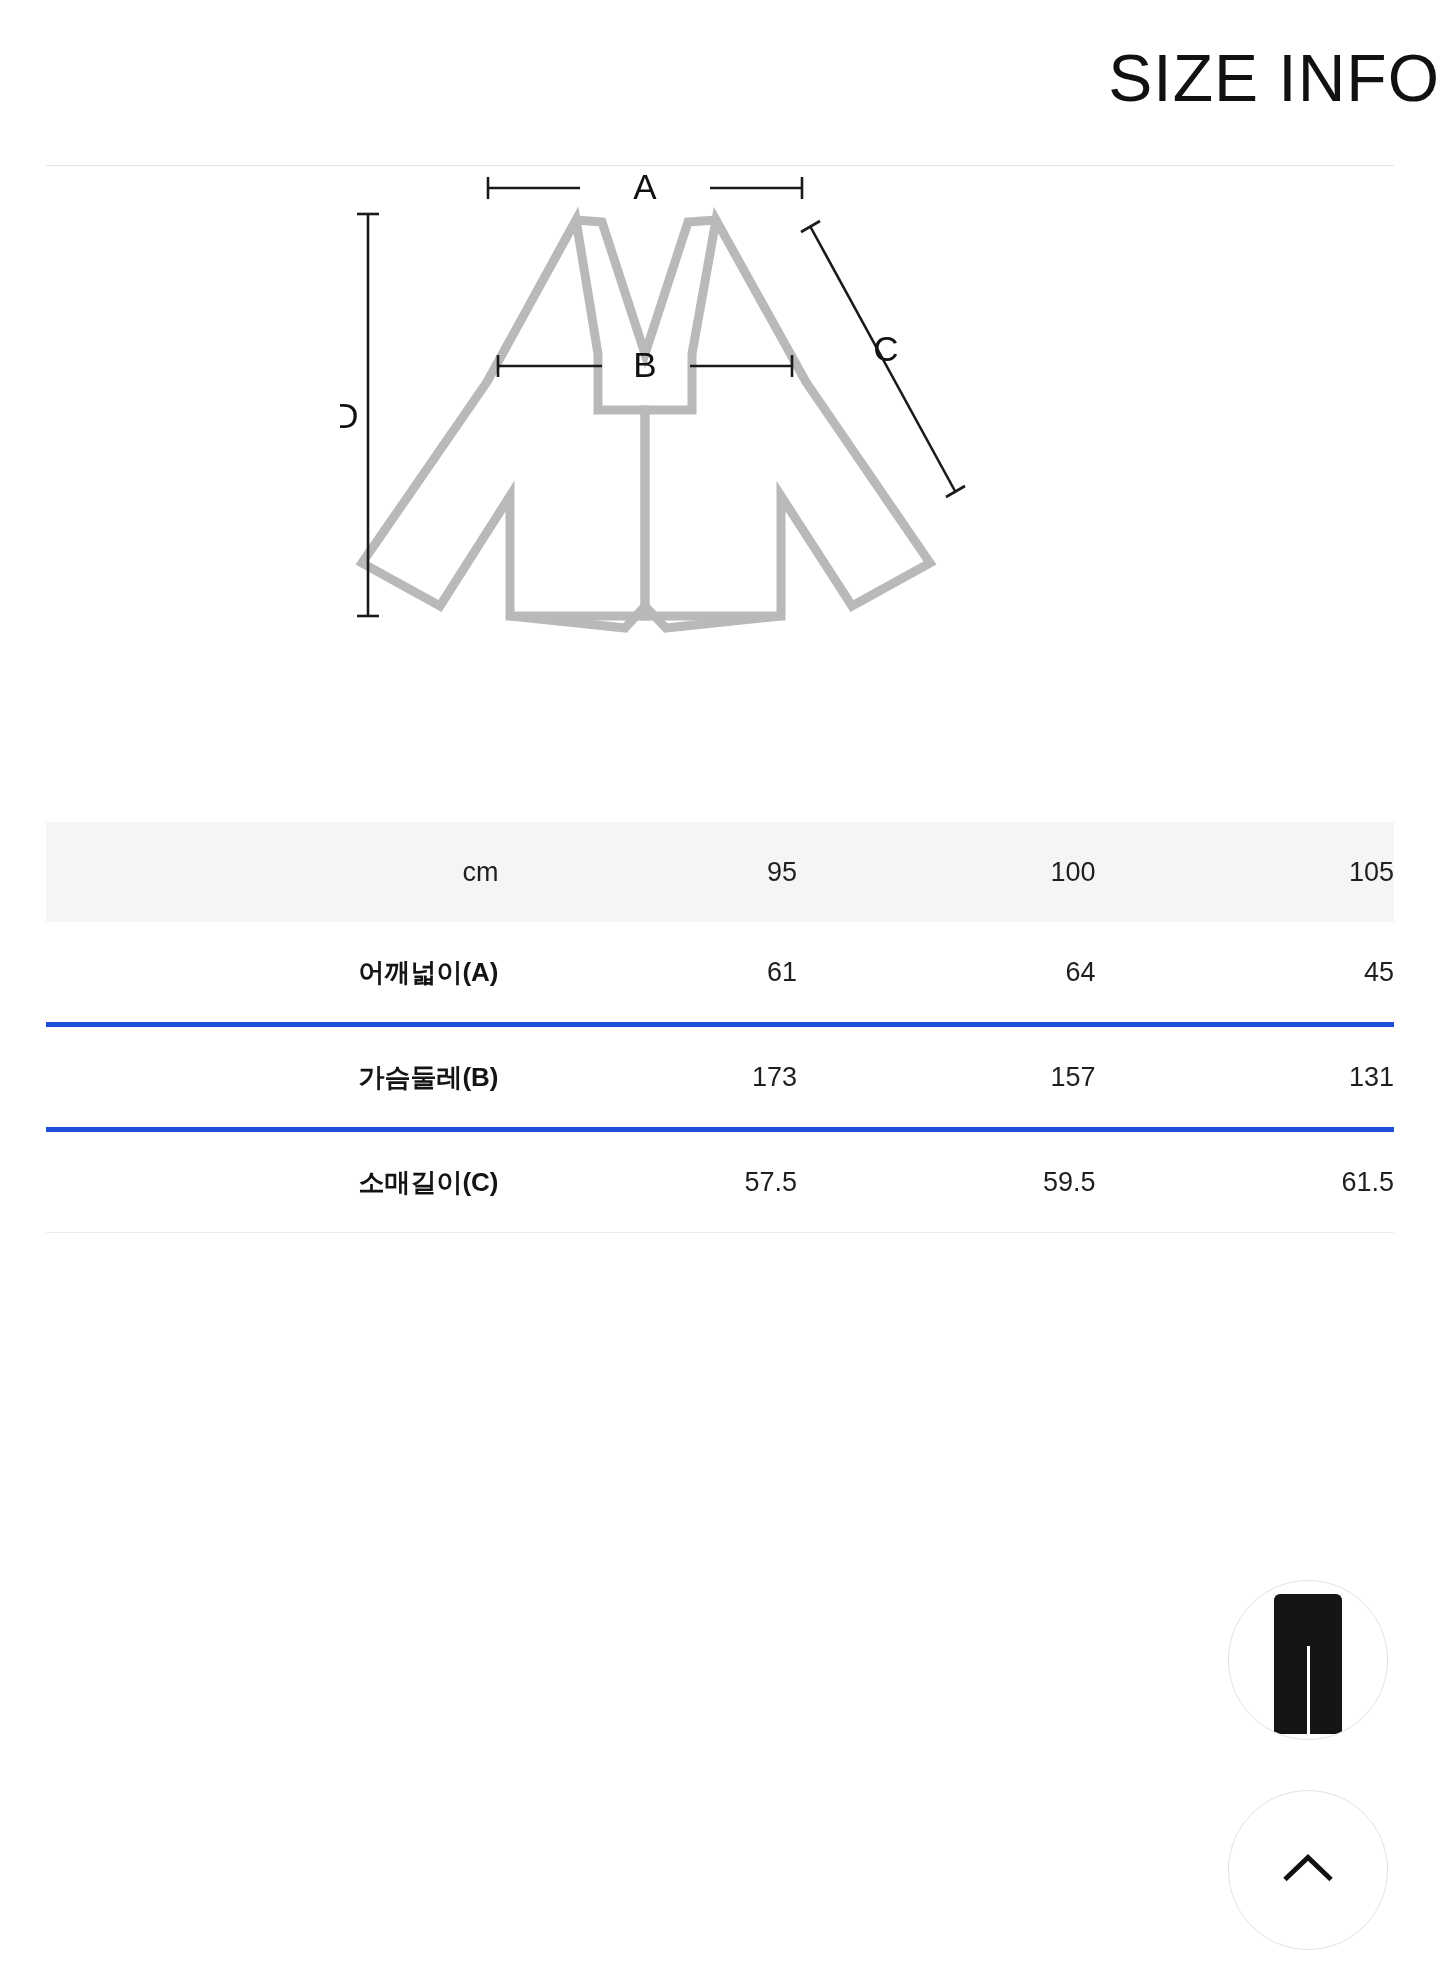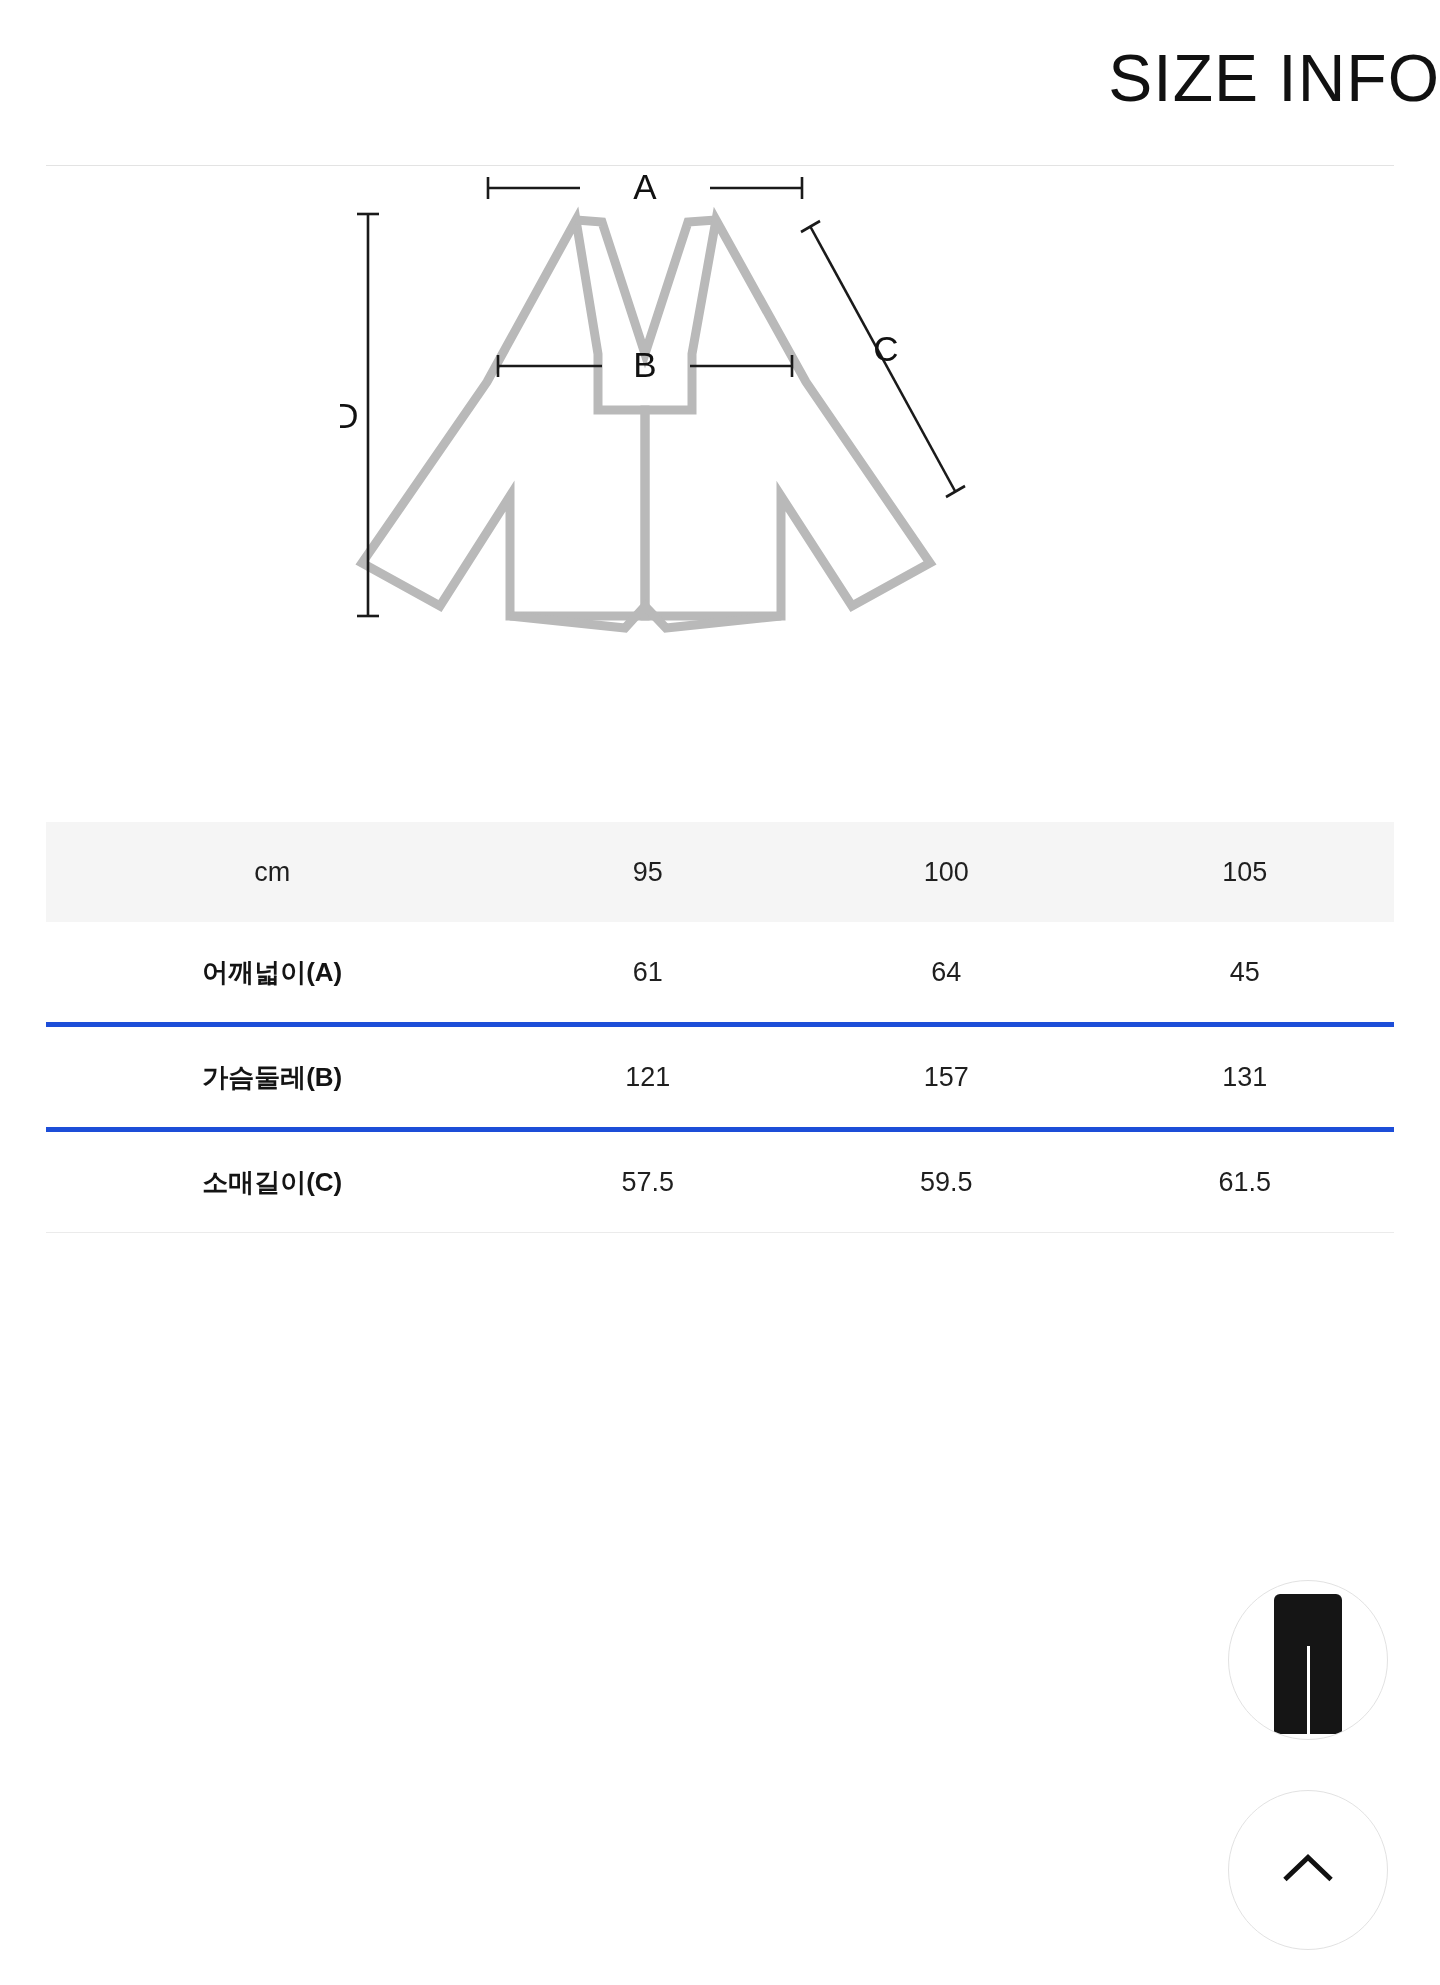--- a/index.html
+++ b/index.html
@@ -57,21 +57,21 @@
     width: 1348px;
     margin: 16px auto 0 auto;
   }
   table.size-table {
     width: 100%;
     border-collapse: collapse;
     table-layout: fixed;
   }
   table.size-table th,
   table.size-table td {
-    text-align: center;
+    text-align: right;
     font-weight: 400;
     font-size: 27px;
     color: #1f1f1f;
     padding: 0;
     height: 100px;
     vertical-align: middle;
   }
   table.size-table thead tr {
     background: #f5f5f5;
   }
@@ -214,21 +214,21 @@
       </thead>
       <tbody>
         <tr>
           <td>어깨넓이(A)</td>
           <td>61</td>
           <td>64</td>
           <td>45</td>
         </tr>
         <tr>
           <td>가슴둘레(B)</td>
-          <td>121</td>
+          <td>173</td>
           <td>157</td>
           <td>131</td>
         </tr>
         <tr>
           <td>소매길이(C)</td>
           <td>57.5</td>
           <td>59.5</td>
           <td>61.5</td>
         </tr>
       </tbody>

